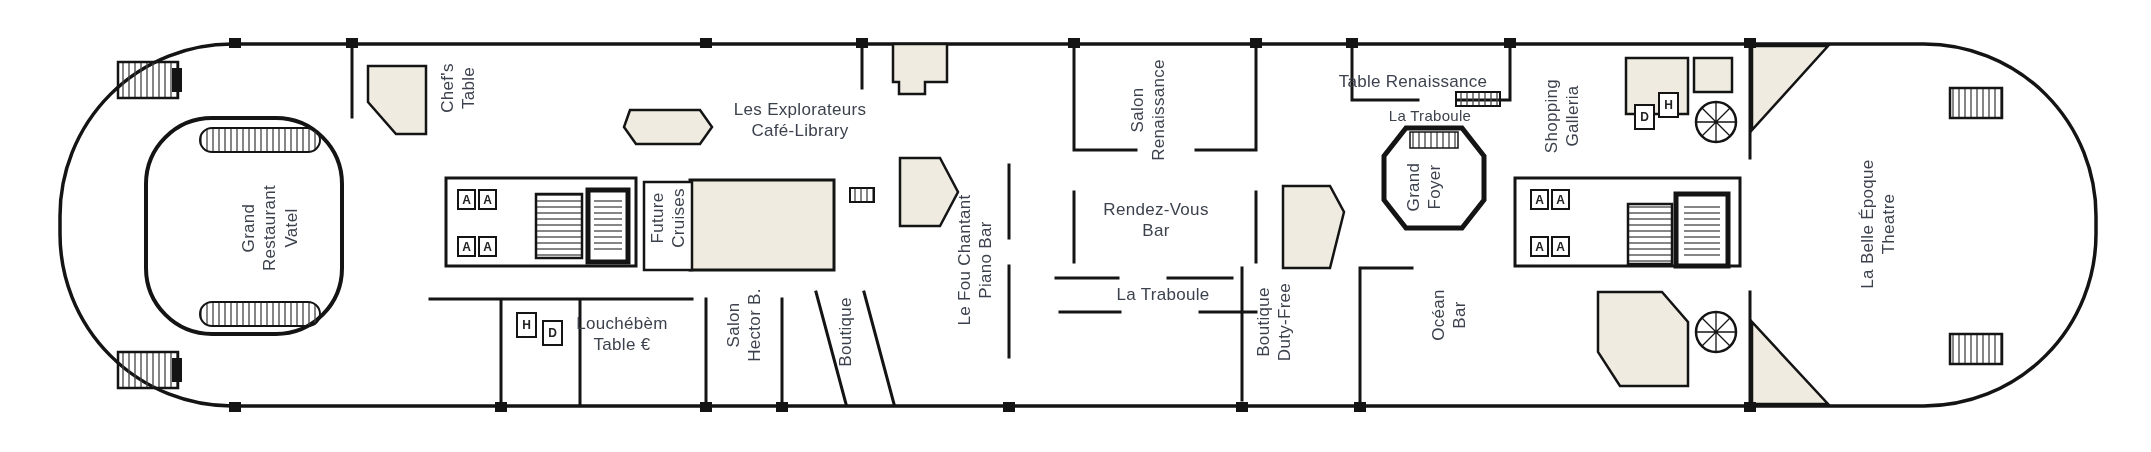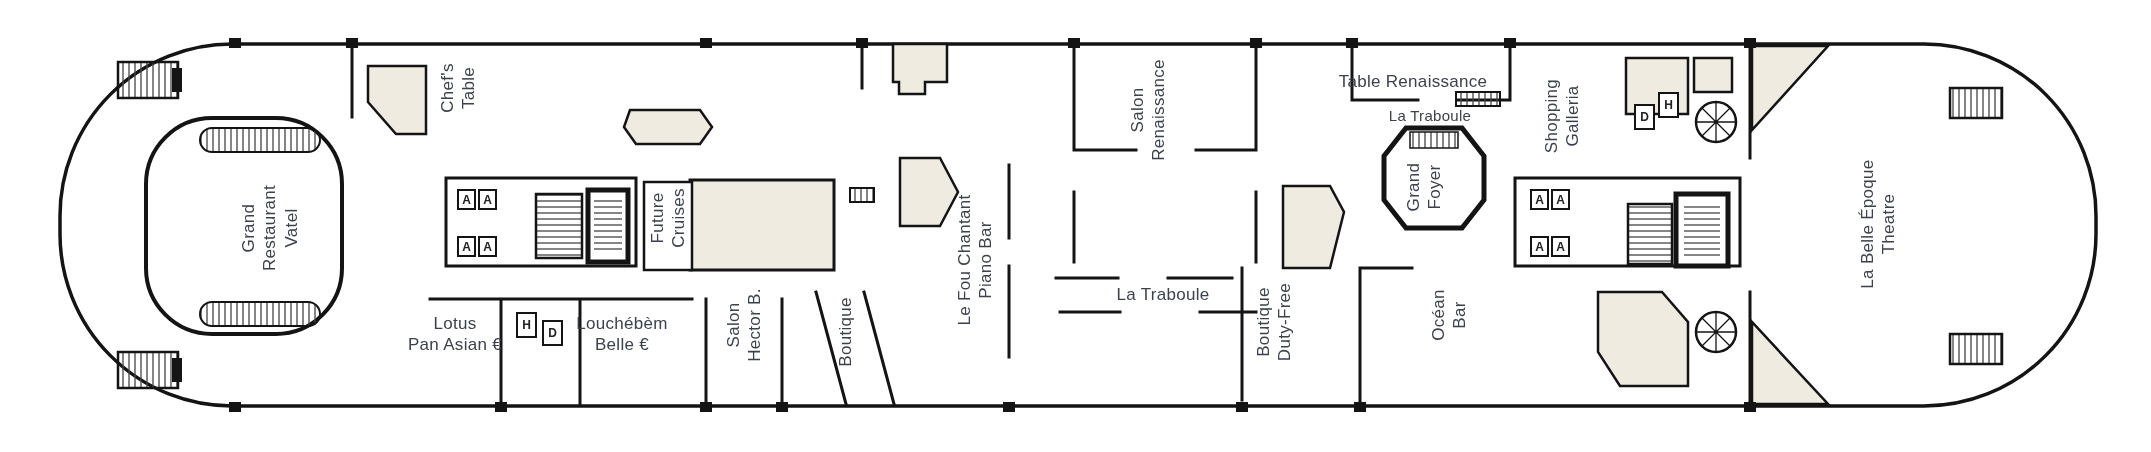--- a/index.html
+++ b/index.html
@@ -129,31 +129,33 @@
     </g>
   </svg>
 
   <div class="lbl lbl-v" style="left:270px;top:228px">Grand
 Restaurant
 Vatel</div>
   <div class="lbl lbl-v" style="left:458px;top:88px">Chef's
 Table</div>
   <div class="lbl lbl-v" style="left:668px;top:218px">Future
 Cruises</div>
-  <div class="lbl" style="left:455px;top:334px">Lotus
-Pan Asian €</div>
+  <div class="lbl" style="left:800px;top:120px">Les Explorateurs
+Café-Library</div>
   <div class="lbl" style="left:622px;top:334px">Louchébèm
-Belle €</div>
+Table €</div>
   <div class="lbl lbl-v" style="left:744px;top:325px">Salon
 Hector B.</div>
   <div class="lbl lbl-v" style="left:846px;top:332px">Boutique</div>
   <div class="lbl lbl-v" style="left:975px;top:260px">Le Fou Chantant
 Piano Bar</div>
   <div class="lbl lbl-v" style="left:1148px;top:110px">Salon
 Renaissance</div>
+  <div class="lbl" style="left:1156px;top:220px">Rendez-Vous
+Bar</div>
   <div class="lbl" style="left:1163px;top:295px">La Traboule</div>
   <div class="lbl lbl-v" style="left:1274px;top:322px">Boutique
 Duty-Free</div>
   <div class="lbl" style="left:1413px;top:82px">Table Renaissance</div>
   <div class="lbl lbl-sm" style="left:1430px;top:116px">La Traboule</div>
   <div class="lbl lbl-v" style="left:1562px;top:116px">Shopping
 Galleria</div>
   <div class="lbl lbl-v" style="left:1424px;top:187px">Grand
 Foyer</div>
   <div class="lbl lbl-v" style="left:1449px;top:315px">Océan

